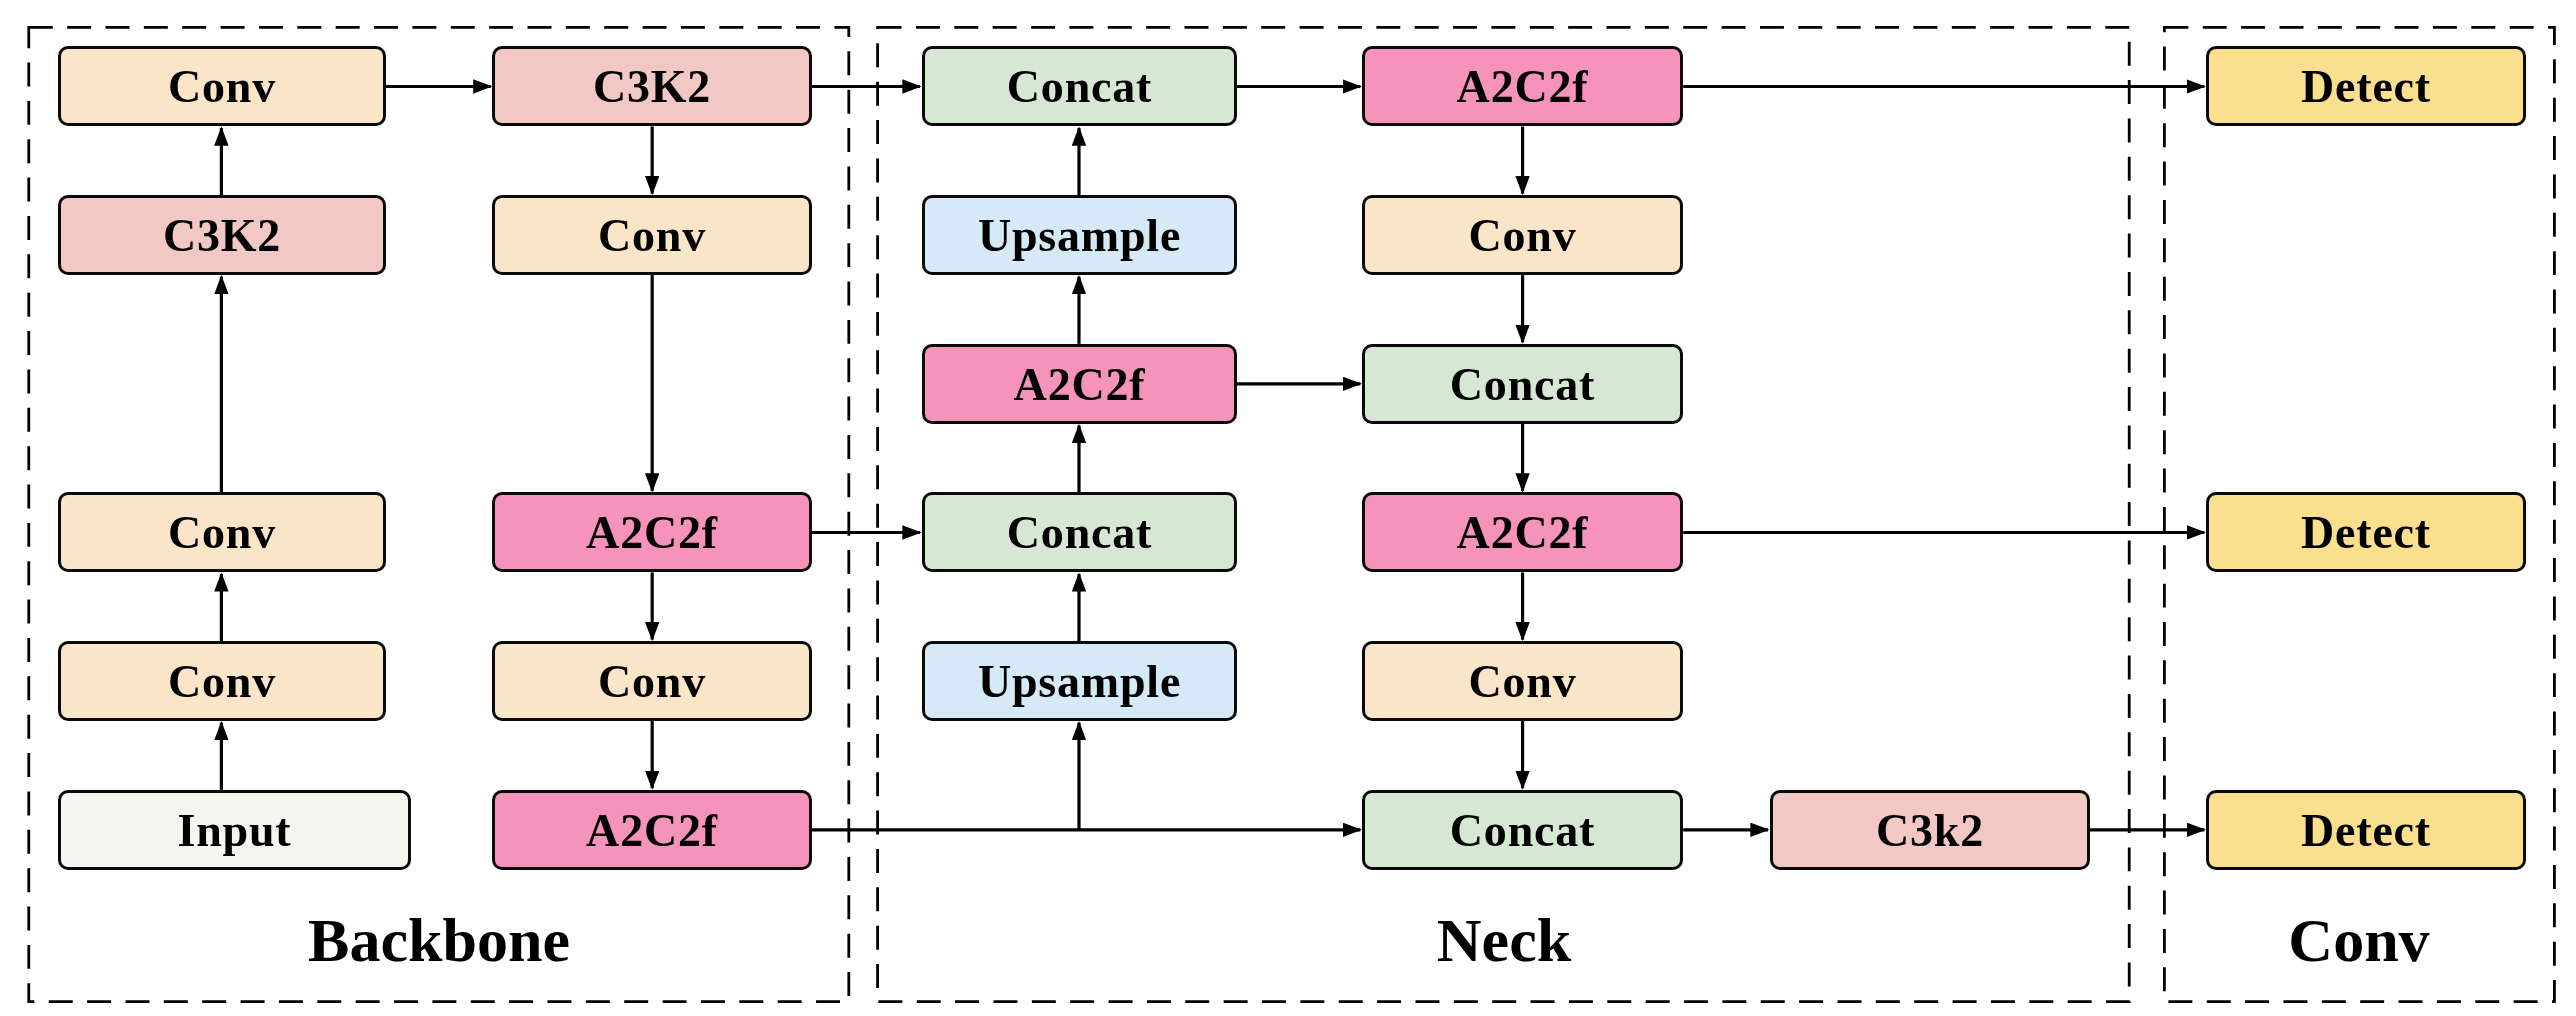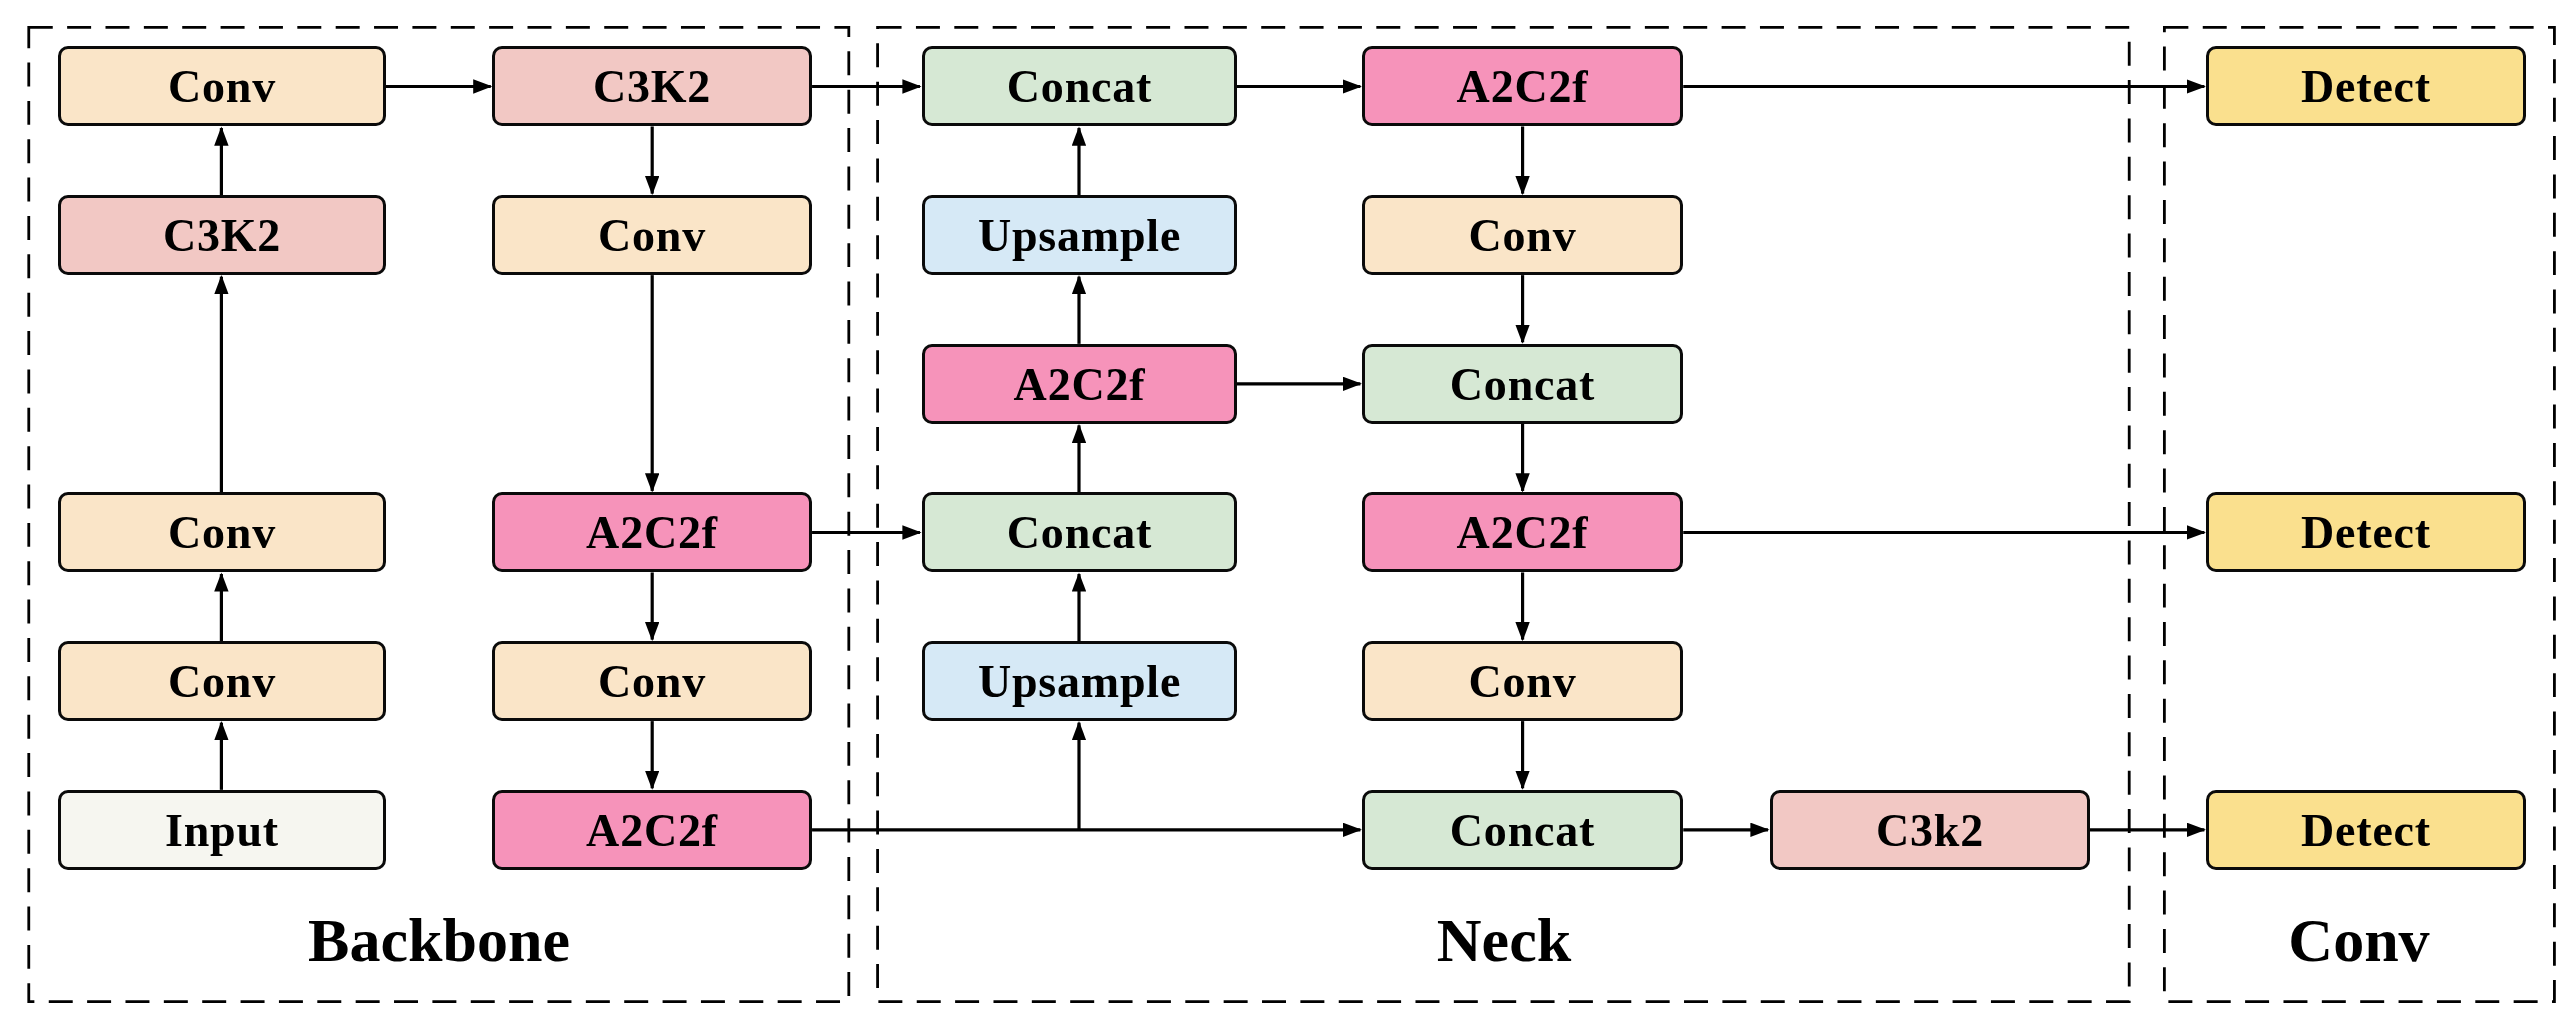--- a/index.html
+++ b/index.html
@@ -59,21 +59,21 @@
         <line x1="1905" y1="716" x2="1905" y2="800" class="edge" marker-end="url(#arr)"></line>
         <line x1="1905" y1="902" x2="1905" y2="986" class="edge" marker-end="url(#arr)"></line>
         <line x1="2106" y1="108" x2="2758" y2="108" class="edge" marker-end="url(#arr)"></line>
         <line x1="2106" y1="666" x2="2758" y2="666" class="edge" marker-end="url(#arr)"></line>
         <line x1="2106" y1="1038" x2="2212" y2="1038" class="edge" marker-end="url(#arr)"></line>
         <line x1="2614" y1="1038" x2="2758" y2="1038" class="edge" marker-end="url(#arr)"></line>
       </g>
   </svg>
 
   <div id="node-layer">
-      <div class="block" style="left: 58px; top: 790px; width: 328px; height: 80px; background: rgb(246, 246, 240);">Input</div>
+      <div class="block" style="left: 58px; top: 790px; width: 353px; height: 80px; background: rgb(246, 246, 240);">Input</div>
       <div class="block" style="left: 58px; top: 641px; width: 328px; height: 80px; background: rgb(250, 229, 200);">Conv</div>
       <div class="block" style="left: 58px; top: 492px; width: 328px; height: 80px; background: rgb(250, 229, 200);">Conv</div>
       <div class="block" style="left: 58px; top: 195px; width: 328px; height: 80px; background: rgb(242, 200, 196);">C3K2</div>
       <div class="block" style="left: 58px; top: 46px; width: 328px; height: 80px; background: rgb(250, 229, 200);">Conv</div>
       <div class="block" style="left: 492px; top: 46px; width: 320px; height: 80px; background: rgb(242, 200, 196);">C3K2</div>
       <div class="block" style="left: 492px; top: 195px; width: 320px; height: 80px; background: rgb(250, 229, 200);">Conv</div>
       <div class="block" style="left: 492px; top: 492px; width: 320px; height: 80px; background: rgb(246, 147, 186);">A2C2f</div>
       <div class="block" style="left: 492px; top: 641px; width: 320px; height: 80px; background: rgb(250, 229, 200);">Conv</div>
       <div class="block" style="left: 492px; top: 790px; width: 320px; height: 80px; background: rgb(246, 147, 186);">A2C2f</div>
       <div class="block" style="left: 922px; top: 46px; width: 315px; height: 80px; background: rgb(214, 232, 212);">Concat</div>

